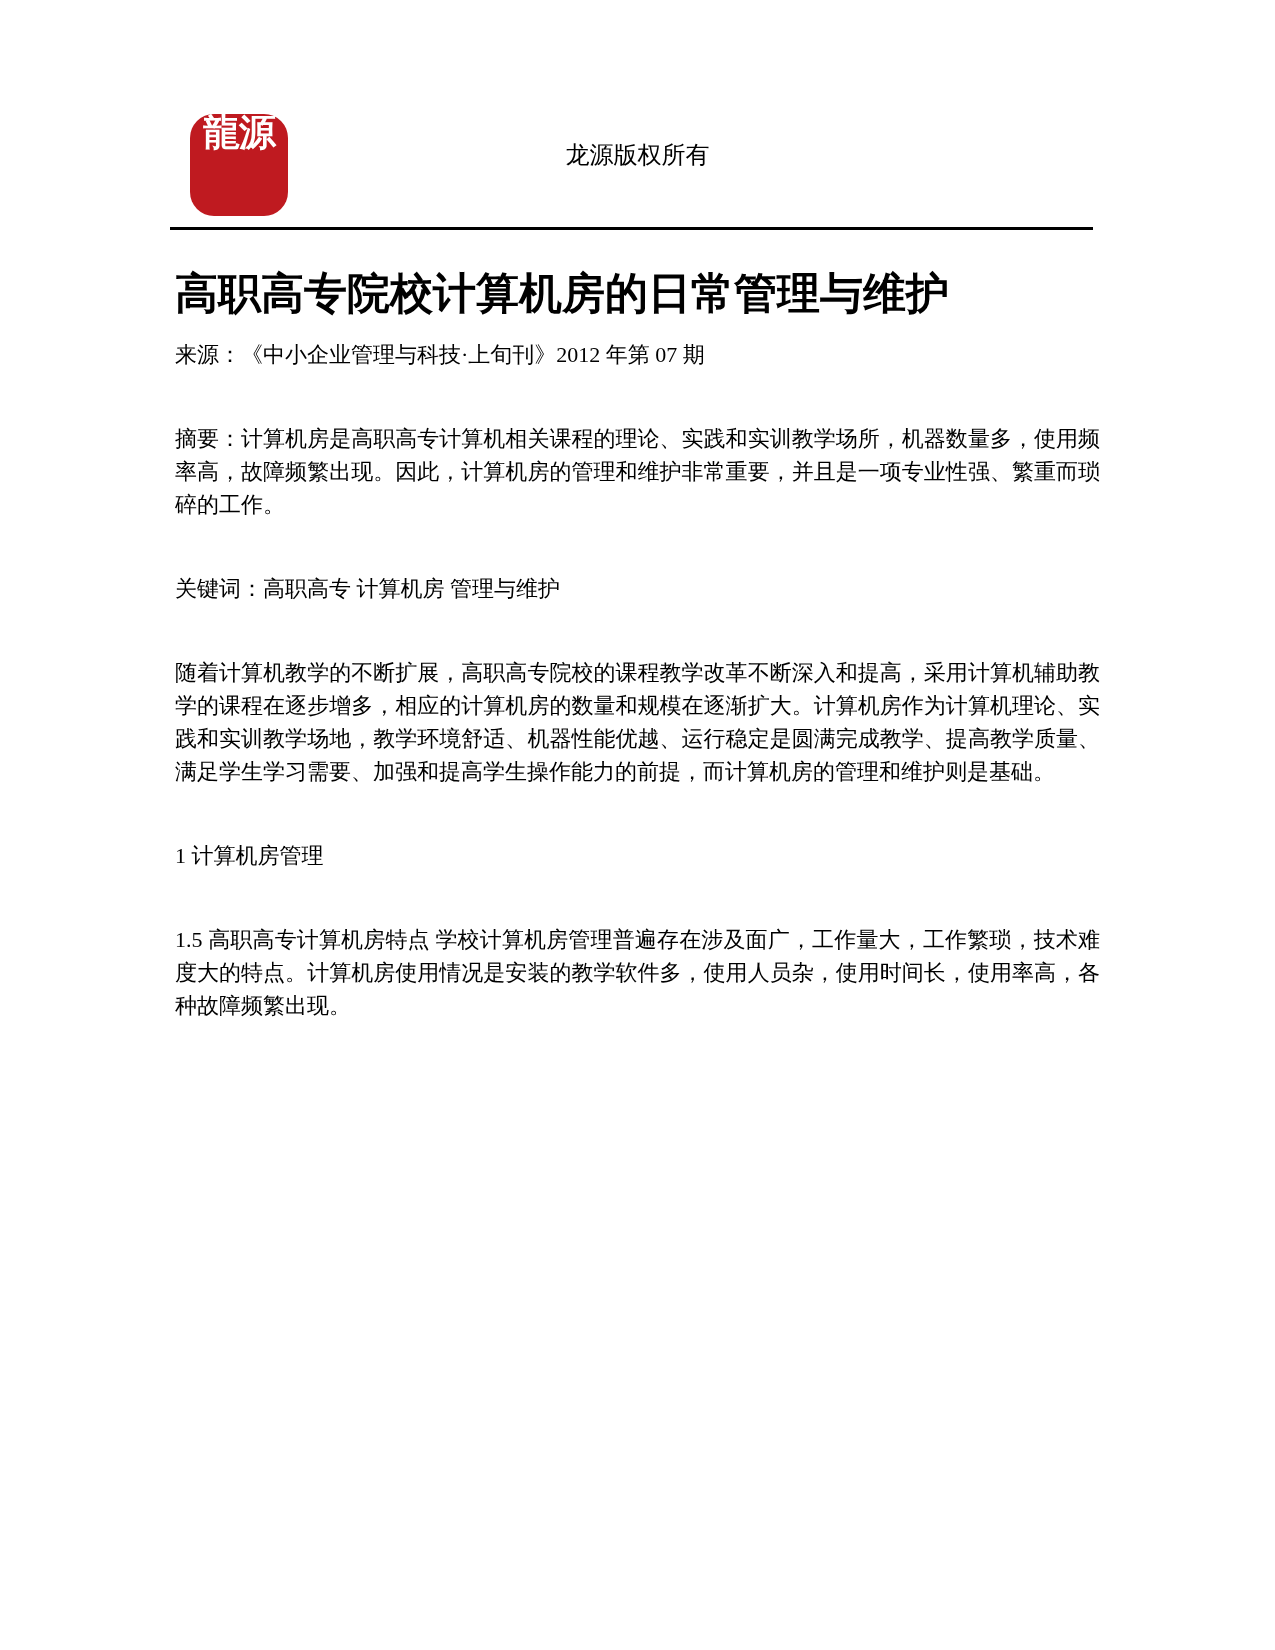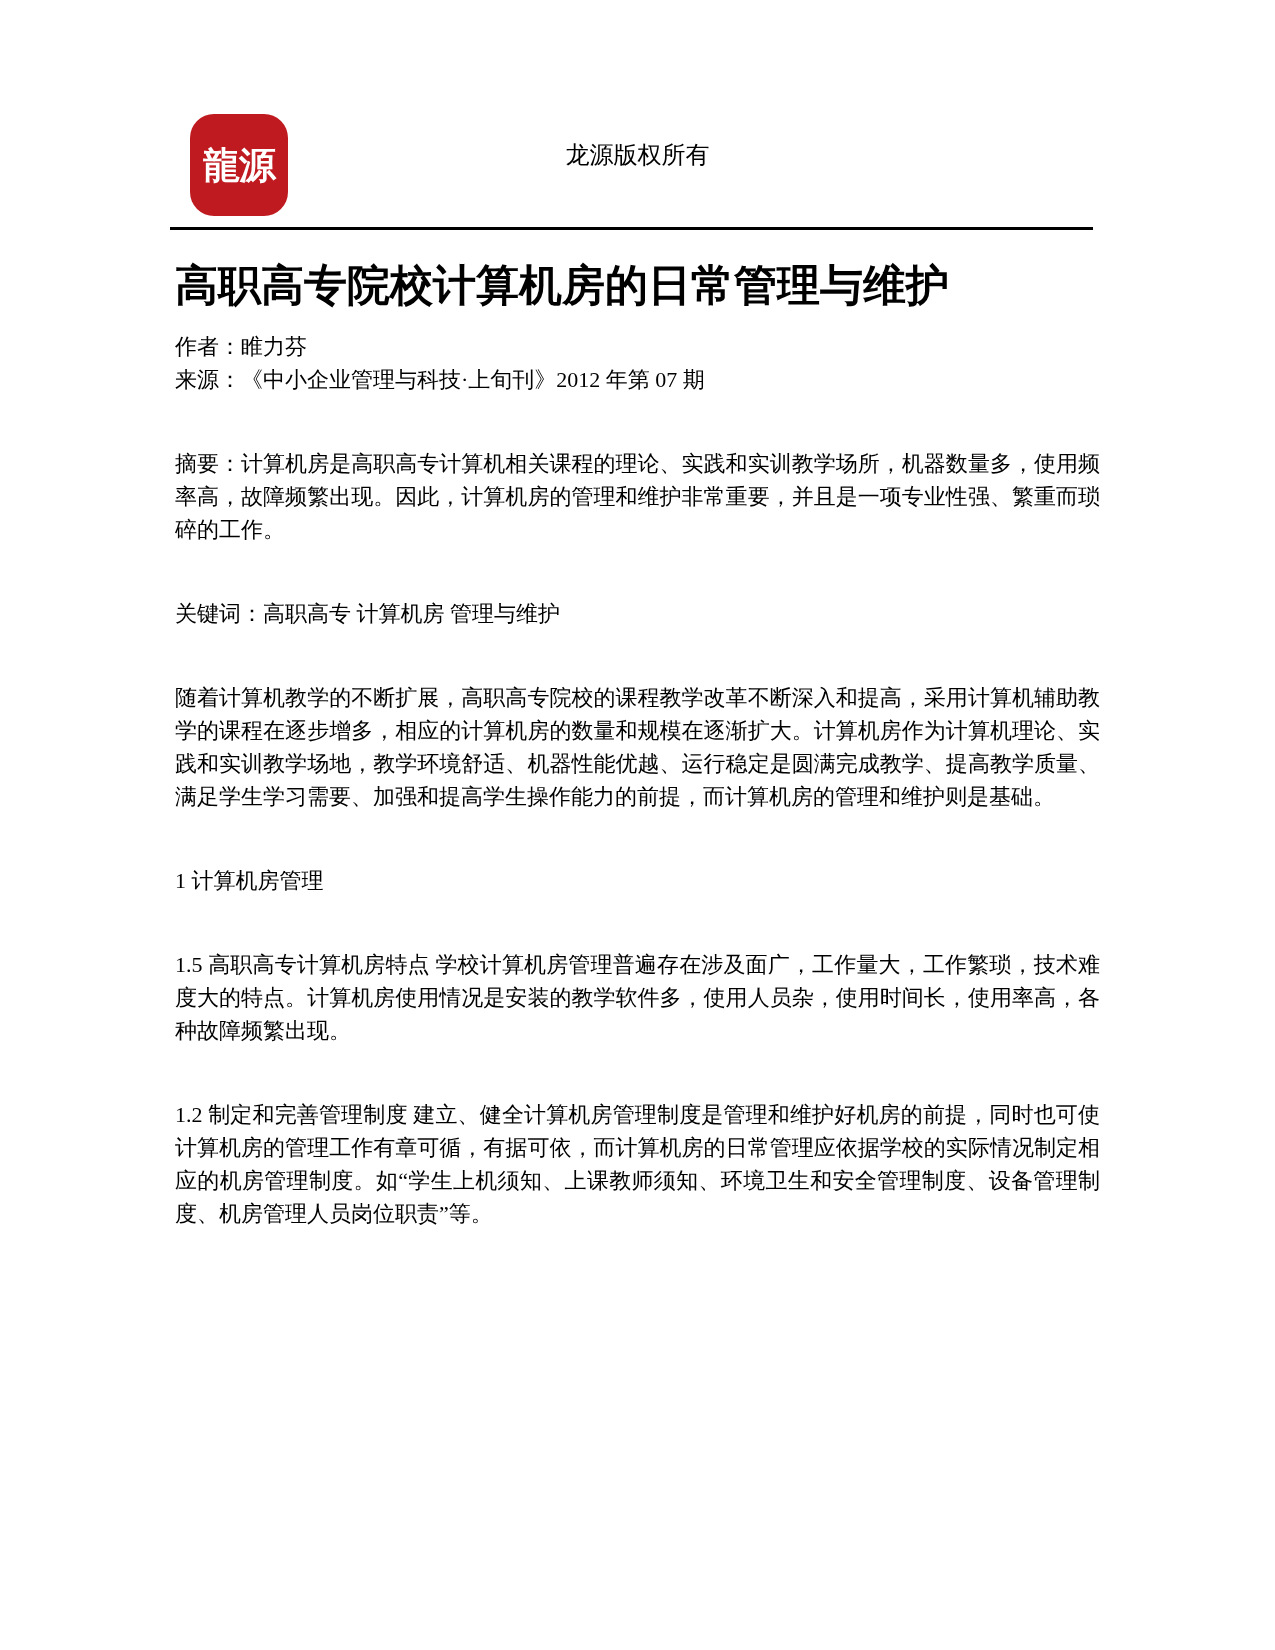--- a/index.html
+++ b/index.html
@@ -13,21 +13,20 @@
   }
   .logo {
     position: absolute;
     left: 190px;
     top: 114px;
     width: 98px;
     height: 102px;
     background: #bf1a20;
     border-radius: 24px;
     display: flex;
-    align-items: center;
     justify-content: center;
   }
   .logo-text {
     color: #ffffff;
     font-size: 37px;
     font-weight: bold;
     letter-spacing: -1px;
     line-height: 1;
   }
   .copyright {
@@ -46,21 +45,21 @@
     top: 227px;
     width: 923px;
     height: 0;
     border: none;
     border-top: 3px solid #000000;
     margin: 0;
   }
   .content {
     position: absolute;
     left: 175px;
-    top: 0;
+    top: 8px;
     width: 925px;
   }
   .title {
     margin: 258px 0 0 0;
     font-size: 43px;
     line-height: 56px;
     font-weight: bold;
     white-space: nowrap;
   }
   .byline { margin-top: 16px; }
@@ -85,24 +84,22 @@
     <span class="logo-text">龍源</span>
   </div>
   <div class="copyright">龙源版权所有</div>
   <hr class="rule">
 </div>
 
 <div class="content">
   <h1 class="title">高职高专院校计算机房的日常管理与维护</h1>
 
   <div class="byline">
-    <p class="meta">作者：睢力芬</p>
     <p class="meta">来源：《中小企业管理与科技·上旬刊》2012 年第 07 期</p>
   </div>
 
   <p class="para">摘要：计算机房是高职高专计算机相关课程的理论、实践和实训教学场所，机器数量多，使用频率高，故障频繁出现。因此，计算机房的管理和维护非常重要，并且是一项专业性强、繁重而琐碎的工作。</p>
   <p class="para">关键词：高职高专 计算机房 管理与维护</p>
 
   <p class="para">随着计算机教学的不断扩展，高职高专院校的课程教学改革不断深入和提高，采用计算机辅助教学的课程在逐步增多，相应的计算机房的数量和规模在逐渐扩大。计算机房作为计算机理论、实践和实训教学场地，教学环境舒适、机器性能优越、运行稳定是圆满完成教学、提高教学质量、满足学生学习需要、加强和提高学生操作能力的前提，而计算机房的管理和维护则是基础。</p>
   <p class="para">1 计算机房管理</p>
   <p class="para">1.5 高职高专计算机房特点 学校计算机房管理普遍存在涉及面广，工作量大，工作繁琐，技术难度大的特点。计算机房使用情况是安装的教学软件多，使用人员杂，使用时间长，使用率高，各种故障频繁出现。</p>
-  <p class="para">1.2 制定和完善管理制度 建立、健全计算机房管理制度是管理和维护好机房的前提，同时也可使计算机房的管理工作有章可循，有据可依，而计算机房的日常管理应依据学校的实际情况制定相应的机房管理制度。如“学生上机须知、上课教师须知、环境卫生和安全管理制度、设备管理制度、机房管理人员岗位职责”等。</p>
 </div>
 
 </body></html>

